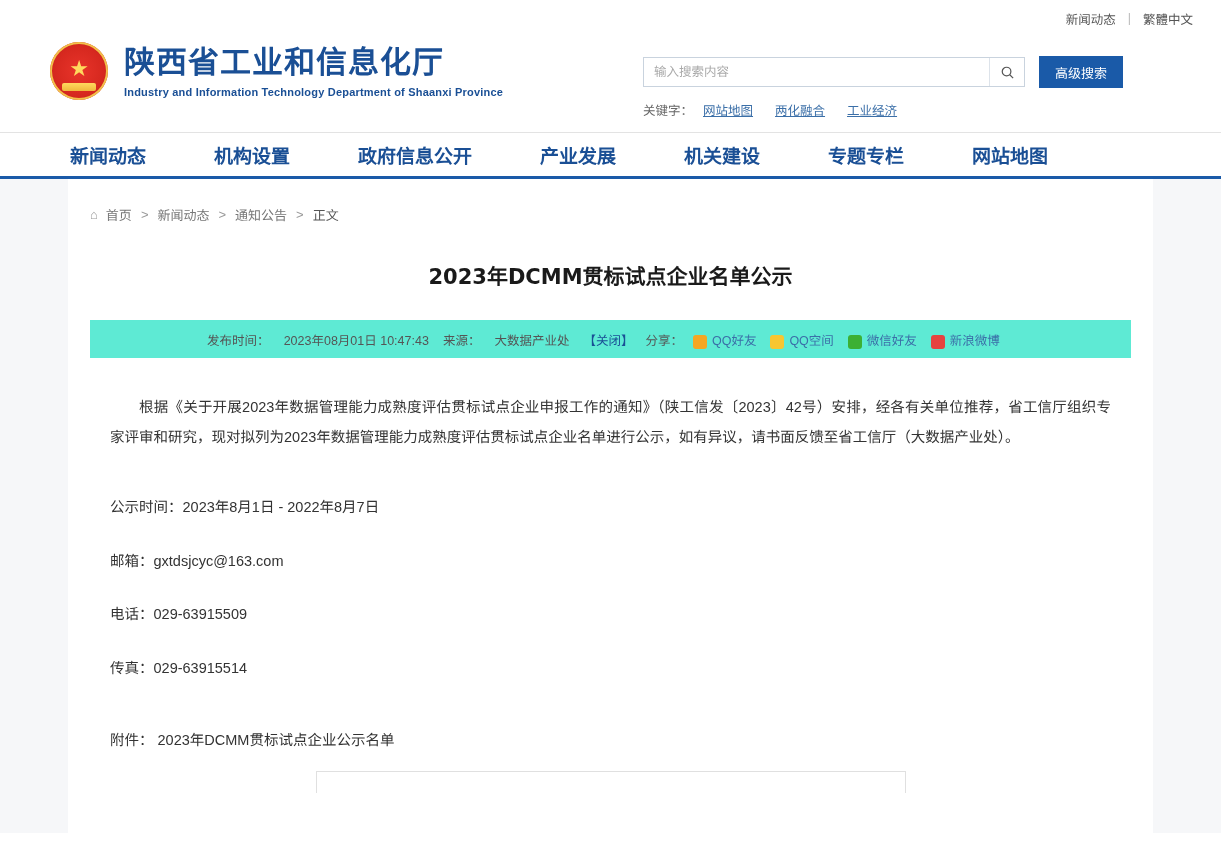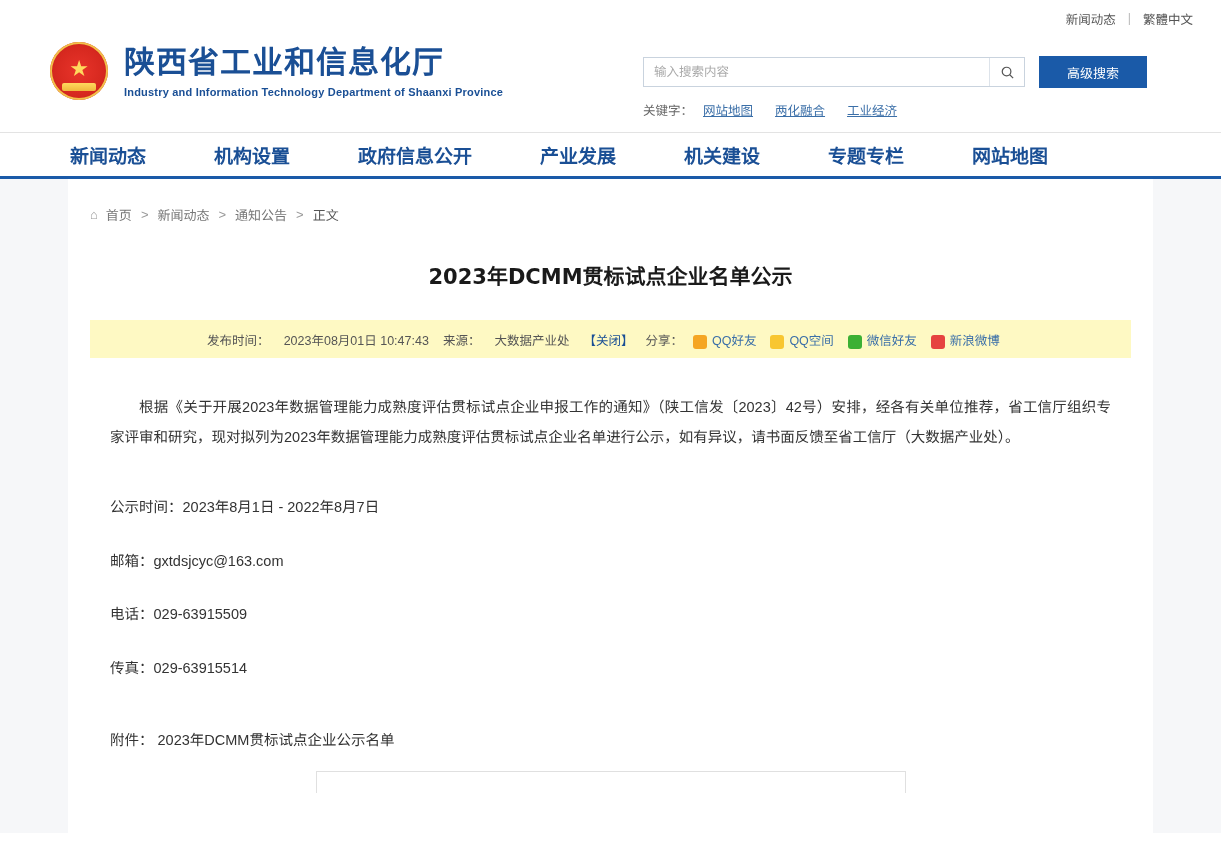--- a/index.html
+++ b/index.html
@@ -141,21 +141,21 @@
     cursor: pointer;
     background: #fff;
   }
   .adv-btn {
     margin-left: 14px;
     background: #1a5aa8;
     color: #fff;
     font-size: 13px;
     border: none;
     height: 32px;
-    padding: 0 28px;
+    padding: 0 16px;
     cursor: pointer;
     font-family: "Liberation Sans", sans-serif;
   }
   .keywords {
     margin-top: 12px;
     font-size: 12.5px;
     color: #666;
     display: flex;
     align-items: center;
     gap: 4px;
@@ -218,21 +218,21 @@
     text-align: center;
     font-size: 21px;
     font-weight: bold;
     color: #1a1a1a;
     margin: 36px 0 0 0;
     font-family: "DejaVu Sans", "Liberation Sans", sans-serif;
   }
 
   .meta-bar {
     margin: 30px 22px 0 22px;
-    background: #fef9c3;
+    background: #5eead4;
     height: 38px;
     display: flex;
     align-items: center;
     justify-content: center;
     font-size: 12.5px;
     color: #555;
     gap: 0;
   }
   .meta-bar .m { margin-right: 14px; }
   .meta-bar .close-link { color: #1a4f95; margin-right: 12px; cursor: pointer; }

